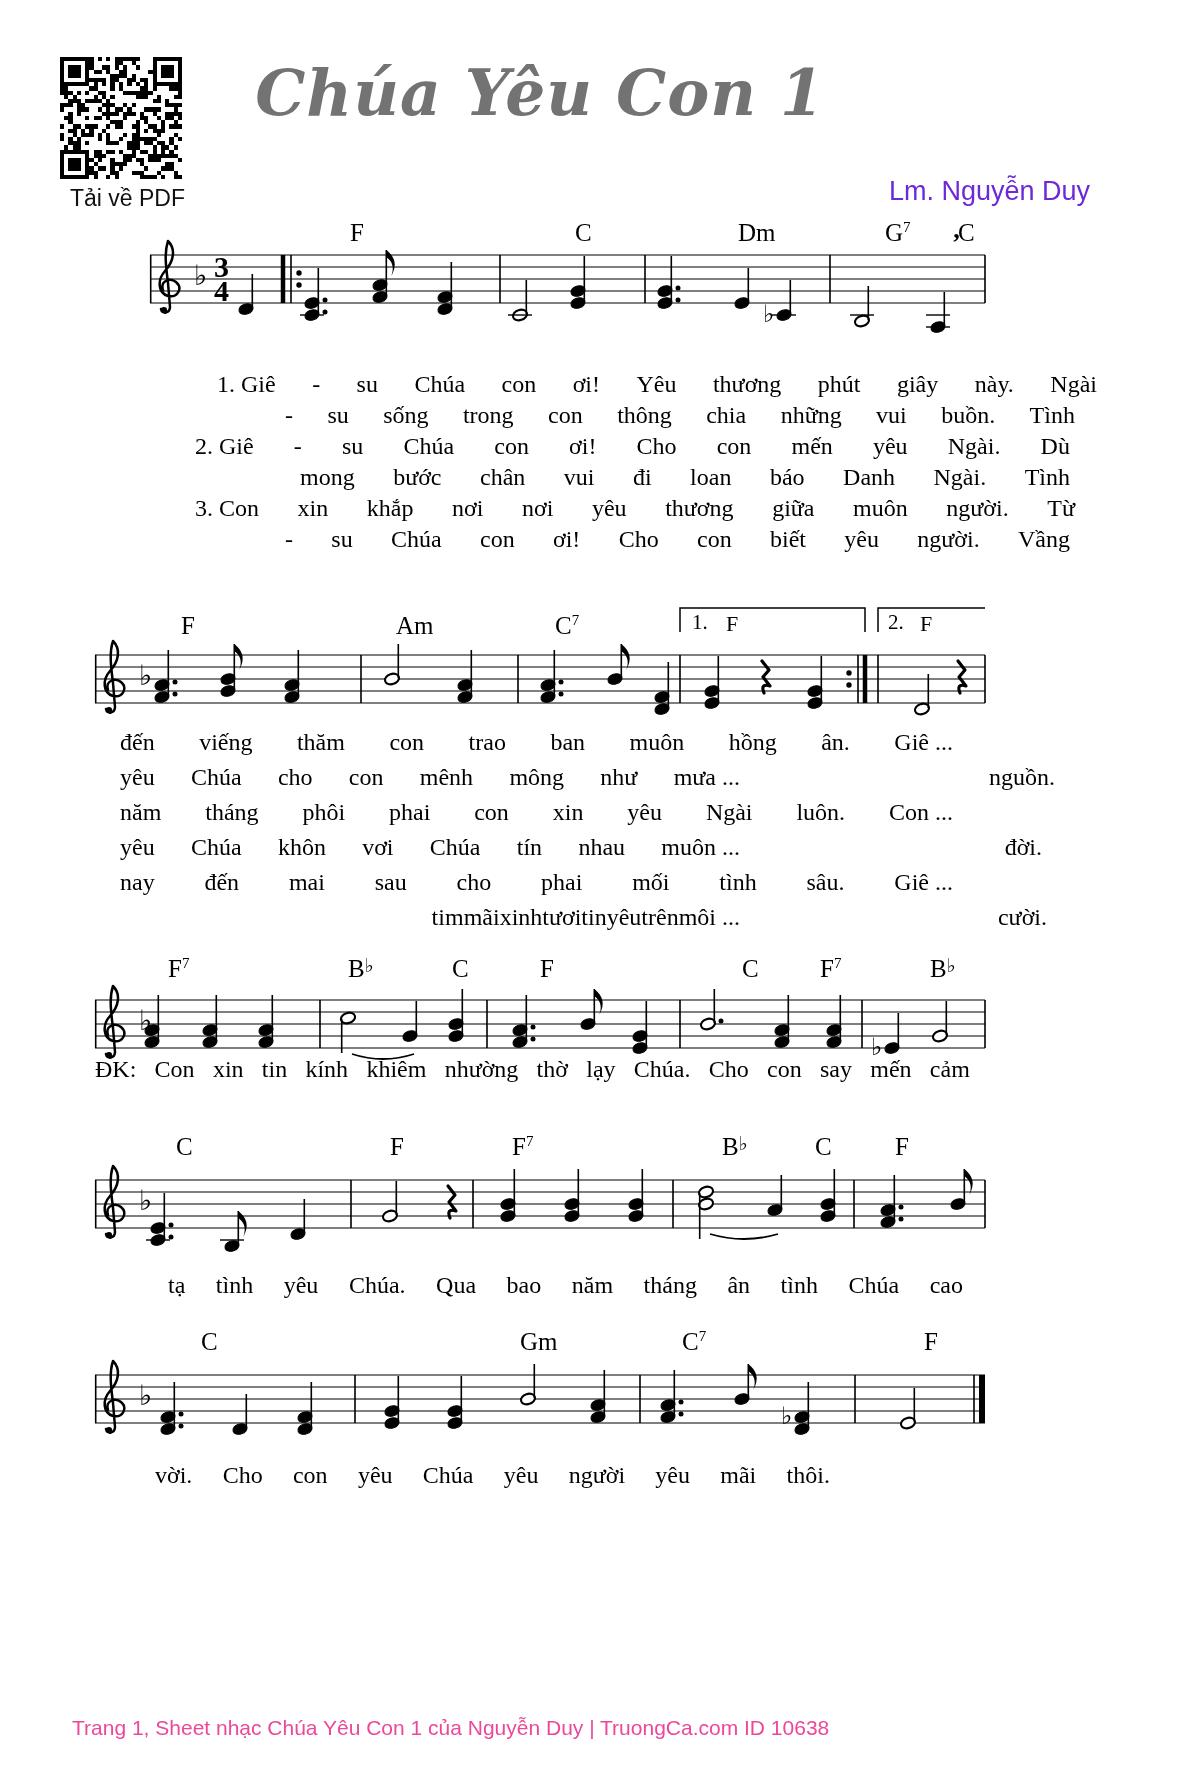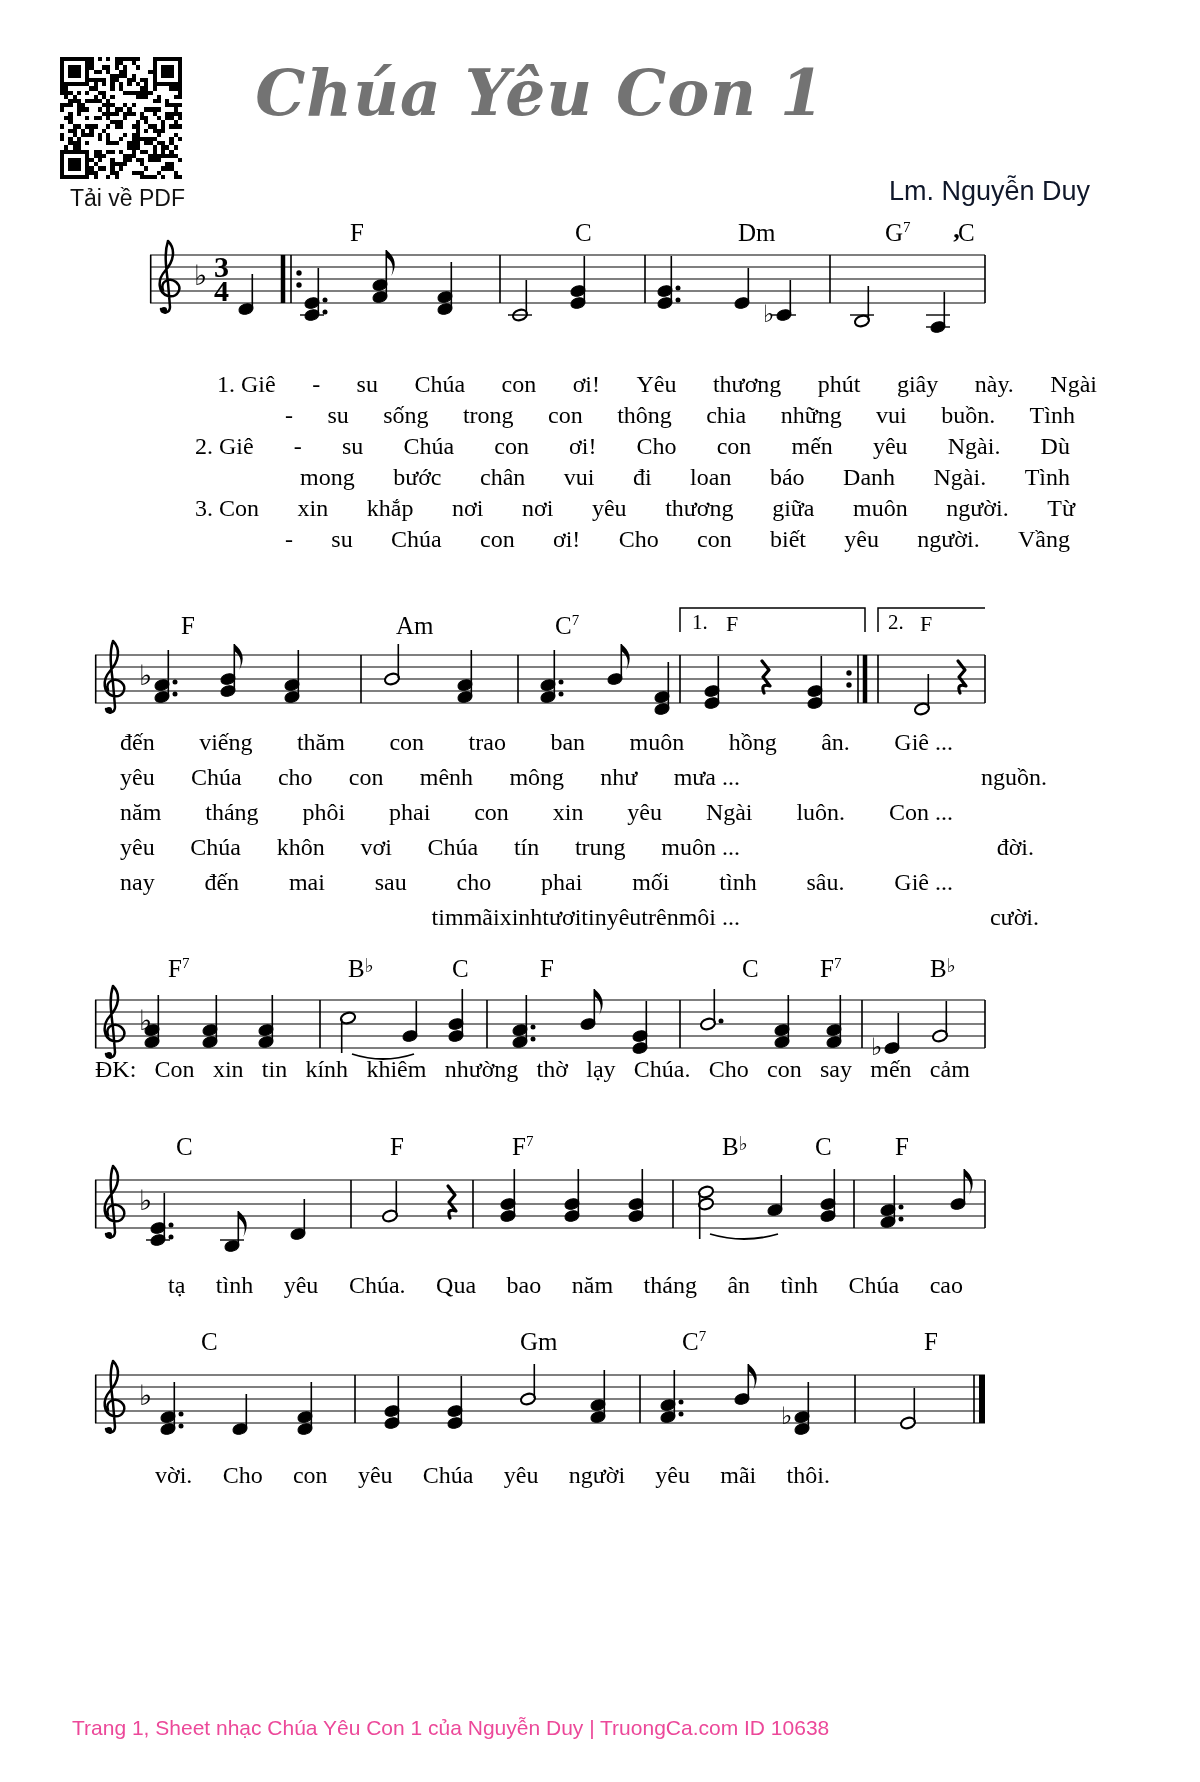--- a/index.html
+++ b/index.html
@@ -3,29 +3,29 @@
 <meta charset="utf-8">
 <style>
   html,body{margin:0;padding:0;}
   body{position:relative;width:1200px;height:1782px;background:#ffffff;overflow:hidden;
        font-family:"Liberation Serif",serif;color:#000;}
   .abs{position:absolute;}
   .page-title{top:56px;left:0;width:1080px;text-align:center;
       font-family:"DejaVu Serif",serif;font-style:italic;font-weight:bold;
       font-size:63px;letter-spacing:1px;color:#737373;}
   .author{top:176px;left:0;width:1090px;text-align:right;
-      font-family:"Liberation Sans",sans-serif;font-size:27px;color:#0f172a;}
+      font-family:"Liberation Sans",sans-serif;font-size:27px;color:#6d28d9;}
   .download-label{top:185px;left:62px;font-family:"Liberation Sans",sans-serif;
       font-size:23px;color:#111;margin-left:8px;}
   .footer{top:1716px;left:72px;font-family:"Liberation Sans",sans-serif;
       font-size:21px;color:#ec4899;}
   .lyric-line{position:absolute;height:30px;}
   .lyric-main{display:flex;justify-content:space-between;}
   .lyric-word{font-family:"Liberation Serif",serif;font-size:24px;color:#000;white-space:nowrap;}
-  .rw{position:absolute;right:8px;top:0;margin-left:12px;}
+  .rw{position:absolute;right:0;top:0;margin-left:12px;}
   svg text{fill:#000;}
 </style>
 </head>
 <body>
 
 <svg class="abs" style="left:60px;top:57px" width="122" height="122" viewBox="0 0 29 29" shape-rendering="crispEdges">
     <rect x="0" y="0" width="1" height="1" fill="#000"></rect>
     <rect x="1" y="0" width="1" height="1" fill="#000"></rect>
     <rect x="2" y="0" width="1" height="1" fill="#000"></rect>
     <rect x="3" y="0" width="1" height="1" fill="#000"></rect>
@@ -1047,21 +1047,21 @@
       </div>
     </div>
     <div class="lyric-line" style="left: 120px; top: 834px; width: 922px;">
       <div class="lyric-main" style="width: 620px;">
         <span class="lyric-word">yêu</span>
         <span class="lyric-word">Chúa</span>
         <span class="lyric-word">khôn</span>
         <span class="lyric-word">vơi</span>
         <span class="lyric-word">Chúa</span>
         <span class="lyric-word">tín</span>
-        <span class="lyric-word">trung</span>
+        <span class="lyric-word">nhau</span>
         <span class="lyric-word">muôn ...</span>
       </div>
       <span class="lyric-word rw">đời.</span>
     </div>
     <div class="lyric-line" style="left: 120px; top: 869px; width: 833px;">
       <div class="lyric-main">
         <span class="lyric-word">nay</span>
         <span class="lyric-word">đến</span>
         <span class="lyric-word">mai</span>
         <span class="lyric-word">sau</span>

